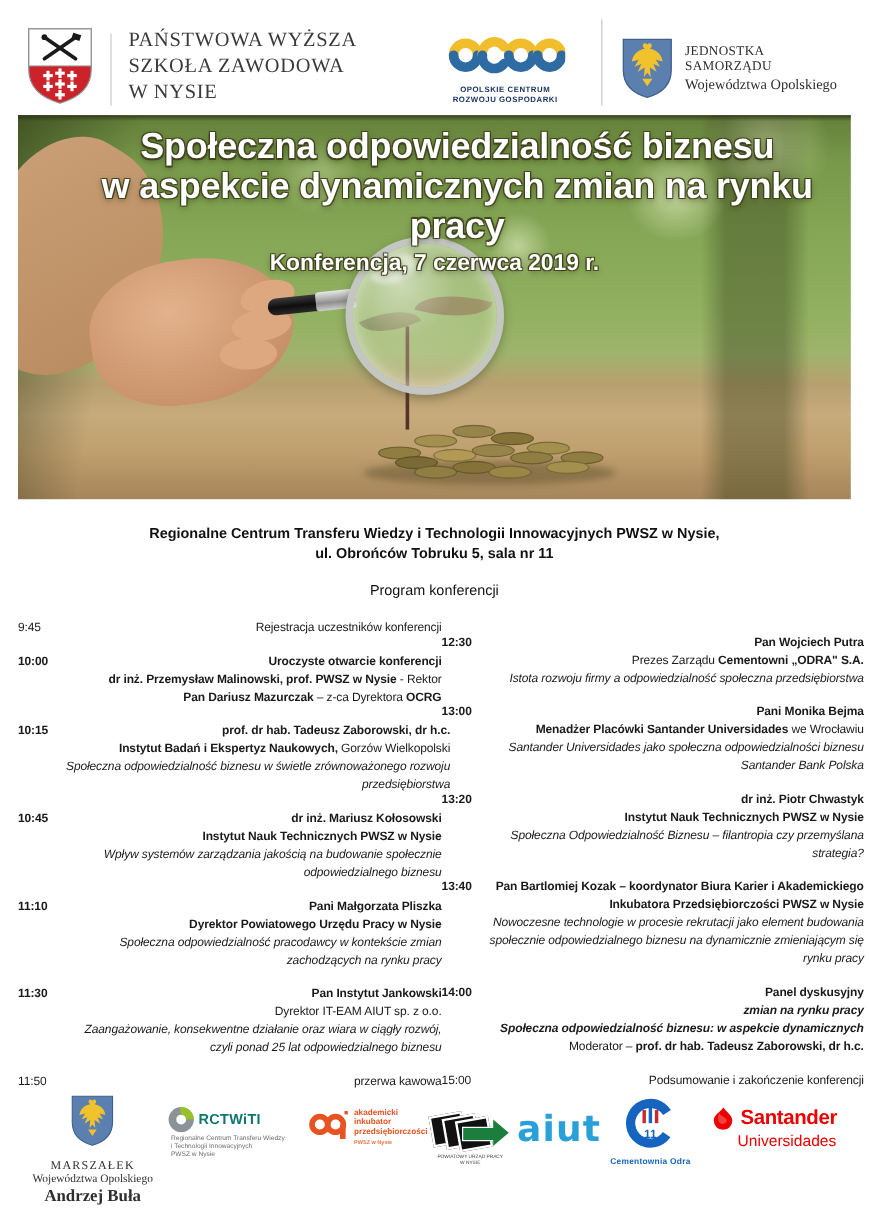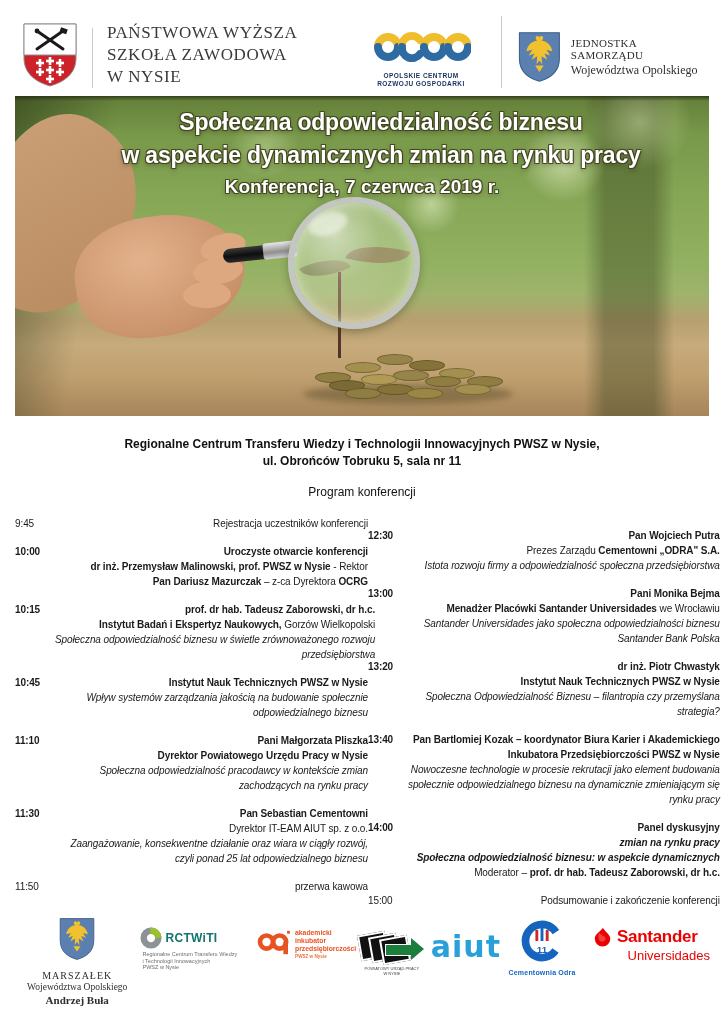--- a/index.html
+++ b/index.html
@@ -26,21 +26,21 @@
       linear-gradient(100deg, rgba(30,40,15,.5) 0%, rgba(30,40,15,0) 14%),
       radial-gradient(60px 55px at 79% 21%, rgba(238,246,205,.6), rgba(238,246,205,0) 70%),
       radial-gradient(40px 40px at 60% 34%, rgba(242,250,215,.5), rgba(242,250,215,0) 70%),
       radial-gradient(75px 70px at 90% 8%, rgba(225,238,185,.45), rgba(225,238,185,0) 70%),
       radial-gradient(50px 45px at 36% 16%, rgba(220,235,180,.4), rgba(220,235,180,0) 70%),
       linear-gradient(90deg, rgba(0,0,0,0) 82%, rgba(52,62,26,.4) 85%, rgba(52,62,26,.4) 92%, rgba(0,0,0,0) 95%),
       linear-gradient(180deg,#5d7a35 0,#70904400 0),
       linear-gradient(180deg,#647f39 0,#78984a 12%,#85a655 30%,#92b161 52%,#9fb36c 62%,#b7a070 70%,#c7ab7c 78%,#bf9f6e 88%,#a5855a 100%);}
   .hero-title{position:absolute;left:0;top:10px;width:100%;text-align:center;color:#ffffff;font-weight:bold;z-index:9;
     text-shadow:-1px -1px 0 rgba(62,66,28,.85),1px -1px 0 rgba(62,66,28,.85),-1px 1px 0 rgba(62,66,28,.85),1px 1px 0 rgba(62,66,28,.85),0 2px 5px rgba(40,45,15,.55);}
-  .hero-l12{font-size:23px;line-height:33px;letter-spacing:-.2px;padding-left:38px;}
+  .hero-l12{font-size:30px;line-height:33px;letter-spacing:-.2px;padding-left:38px;}
   .hero-l3{font-size:19px;line-height:30px;}
   .hero *{pointer-events:none;}
   .arm{position:absolute;left:-34px;top:20px;width:150px;height:200px;background:linear-gradient(120deg,#caa078,#b98a5e);border-radius:40% 60% 50% 50%;transform:rotate(32deg);}
   .fist{position:absolute;left:60px;top:120px;width:170px;height:120px;background:radial-gradient(ellipse at 40% 35%,#e3b28c,#c79068 75%);border-radius:48% 52% 55% 45%;transform:rotate(-8deg);}
   .finger{position:absolute;background:#dda87f;border-radius:50%;}
   .f1{left:185px;top:138px;width:46px;height:26px;transform:rotate(-15deg);}
   .f2{left:178px;top:162px;width:50px;height:26px;transform:rotate(-8deg);}
   .f3{left:168px;top:186px;width:48px;height:26px;transform:rotate(-2deg);}
   .mag-handle{position:absolute;left:208px;top:150px;width:66px;height:14px;background:linear-gradient(180deg,#3a3a3a,#0e0e0e 55%,#2a2a2a);border-radius:7px;transform:rotate(-6deg);}
   .mag-ferrule{position:absolute;left:248px;top:146px;width:34px;height:16px;background:linear-gradient(180deg,#e8e8e8,#8f8f8f 60%,#cfcfcf);border-radius:3px;transform:rotate(-6deg);}
@@ -75,42 +75,42 @@
   .prog-body{flex:1;font-size:10px;line-height:15px;letter-spacing:-.1px;}
   .prog-line{white-space:nowrap;text-align:right;}
 
   
   .footer{position:absolute;left:0;bottom:18px;width:724px;display:flex;justify-content:space-between;align-items:flex-start;padding:0 14px;box-sizing:border-box;}
   .flogo{text-align:center;}
   .marszalek{width:128px;padding-top:4px;}
   .marszalek .cap{font-family:"Liberation Serif",serif;color:#2e2e2e;}
   .mar-l1{font-size:10px;letter-spacing:1px;margin-top:5px;}
   .mar-l2{font-size:9.5px;margin-top:1px;}
-  .mar-l3{font-size:11px;font-weight:bold;margin-top:2px;}
+  .mar-l3{font-size:14px;font-weight:bold;margin-top:2px;}
   .rctwiti{width:118px;text-align:left;padding-top:14px;}
   .rct-top{display:flex;align-items:center;gap:3px;}
   .rct-name{font-size:12px;font-weight:bold;color:#0f766e;letter-spacing:.3px;}
   .rct-desc{margin-top:2px;font-size:5.5px;line-height:6.5px;color:#6d6d6d;padding-left:2px;}
   .aip{width:100px;display:flex;gap:4px;align-items:flex-start;padding-top:16px;text-align:left;}
   .aip-text{color:#e85322;font-weight:bold;font-size:6.8px;line-height:7.8px;}
   .aip-sub{font-size:4.6px;margin-top:1px;color:#e8743f;}
   .pup{width:72px;padding-top:18px;}
   .pup-mark{position:relative;width:66px;height:34px;margin:0 auto;}
   .pup-page{position:absolute;width:24px;height:22px;background:#111;border:2px solid #fff;transform:rotate(-10deg);}
   .pp1{left:0;top:2px;} .pp2{left:11px;top:4px;} .pp3{left:22px;top:6px;}
   .pup-arrow-body{position:absolute;left:26px;top:13px;width:26px;height:10px;background:#1c7e3c;border:1px solid #fff;}
   .pup-arrow-head{position:absolute;left:52px;top:7px;width:0;height:0;border-left:13px solid #1c7e3c;border-top:11px solid transparent;border-bottom:11px solid transparent;}
   .pup-cap{font-size:4px;color:#444;margin-top:2px;line-height:4.5px;}
   .aiut{width:78px;padding-top:16px;font-weight:bold;color:#2aa0d8;font-size:30px;letter-spacing:1px;font-family:"DejaVu Sans",sans-serif;}
   .cement{width:76px;padding-top:6px;}
   .cem-cap{font-size:7px;font-weight:bold;color:#1565c0;margin-top:2px;letter-spacing:.2px;}
   .santander{width:132px;padding-top:14px;}
   .san-row{display:flex;align-items:center;justify-content:center;gap:3px;}
   .san-name{color:#ec0000;font-weight:bold;font-size:17px;letter-spacing:-.3px;}
-  .san-sub{color:#ec0000;font-size:13px;margin-top:1px;text-align:right;padding-left:22px;}
+  .san-sub{color:#ec0000;font-size:13px;margin-top:1px;text-align:center;padding-left:22px;}
 </style>
 </head>
 <body>
 
 <div class="header">
   <svg class="pwsz-logo" viewBox="0 0 56 66">
     <path d="M2 2 H54 V36 C54 52 42 60 28 64 C14 60 2 52 2 36 Z" fill="#cc2229" stroke="#8e8e8e" stroke-width="1"></path>
     <path d="M2 2 H54 V33 H2 Z" fill="#ffffff" stroke="#8e8e8e" stroke-width="1"></path>
     <g stroke="#1a1a1a" stroke-width="3" stroke-linecap="round">
       <line x1="15" y1="9" x2="41" y2="27"></line>
@@ -248,38 +248,39 @@
         <div class="prog-body">
           <div class="prog-line"><span class="b">prof. dr hab. Tadeusz Zaborowski, dr h.c.</span></div>
           <div class="prog-line"><span class="b">Instytut Badań i Ekspertyz Naukowych,</span><span> Gorzów Wielkopolski</span></div>
           <div class="prog-line"><span class="i">Społeczna odpowiedzialność biznesu w świetle zrównoważonego rozwoju</span></div>
           <div class="prog-line"><span class="i">przedsiębiorstwa</span></div>
         </div>
       </div>
       <div class="prog-item">
         <div class="prog-time b">10:45</div>
         <div class="prog-body">
+          <div class="prog-line"><span class="b">dr inż. Mariusz Kołosowski</span></div>
           <div class="prog-line"><span class="b">Instytut Nauk Technicznych PWSZ w Nysie</span></div>
           <div class="prog-line"><span class="i">Wpływ systemów zarządzania jakością na budowanie społecznie</span></div>
           <div class="prog-line"><span class="i">odpowiedzialnego biznesu</span></div>
         </div>
       </div>
       <div class="prog-item">
         <div class="prog-time b">11:10</div>
         <div class="prog-body">
           <div class="prog-line"><span class="b">Pani Małgorzata Pliszka</span></div>
           <div class="prog-line"><span class="b">Dyrektor Powiatowego Urzędu Pracy w Nysie</span></div>
           <div class="prog-line"><span class="i">Społeczna odpowiedzialność pracodawcy w kontekście zmian</span></div>
           <div class="prog-line"><span class="i">zachodzących na rynku pracy</span></div>
         </div>
       </div>
       <div class="prog-item">
         <div class="prog-time b">11:30</div>
         <div class="prog-body">
-          <div class="prog-line"><span class="b">Pan Sebastian Cementowni</span></div>
+          <div class="prog-line"><span class="b">Pan Instytut Jankowski</span></div>
           <div class="prog-line"><span>Dyrektor IT-EAM AIUT sp. z o.o.</span></div>
           <div class="prog-line"><span class="i">Zaangażowanie, konsekwentne działanie oraz wiara w ciągły rozwój,</span></div>
           <div class="prog-line"><span class="i">czyli ponad 25 lat odpowiedzialnego biznesu</span></div>
         </div>
       </div>
       <div class="prog-item">
         <div class="prog-time">11:50</div>
         <div class="prog-body">
           <div class="prog-line"><span>przerwa kawowa</span></div>
         </div>

